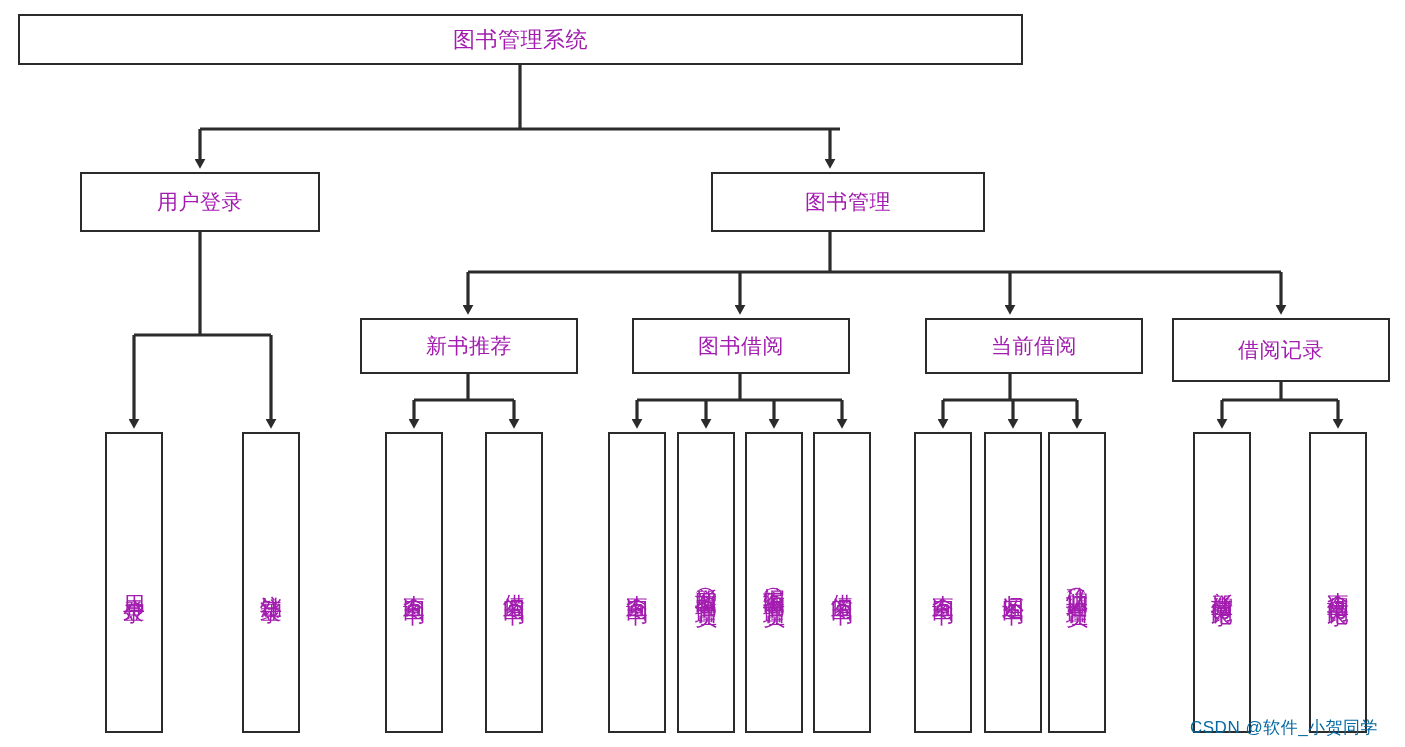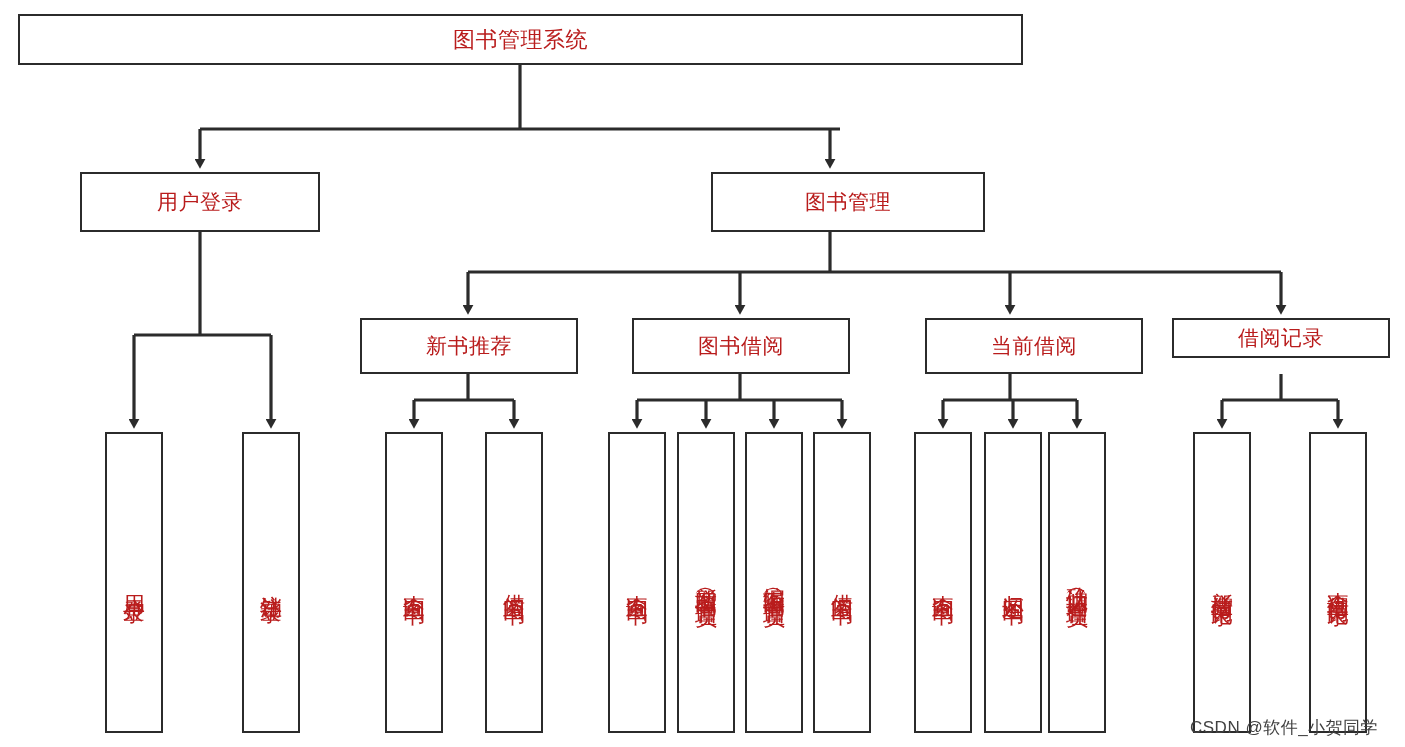--- a/index.html
+++ b/index.html
@@ -32,21 +32,21 @@
     position: absolute;
     box-sizing: border-box;
     border: 2.2px solid #2b2b2b;
     background: #ffffff;
     display: flex;
     align-items: center;
     justify-content: center;
     overflow: hidden;
   }
   .node .label {
-    color: #b91c1c;
+    color: #a21caf;
     line-height: 1.18;
     text-align: right;
     white-space: pre;
   }
   
   .node.horiz .label {
     font-size: 21px;
     letter-spacing: 0.5px;
   }
   .node.root .label {
@@ -62,21 +62,21 @@
     text-orientation: upright;
     font-size: 22px;
     letter-spacing: 3px;
     line-height: 1;
   }
   .watermark {
     position: absolute;
     left: 1190px;
     top: 716px;
     font-size: 17px;
-    color: #404040;
+    color: #0369a1;
     letter-spacing: 0.5px;
     white-space: nowrap;
     font-family: "Liberation Sans", "DejaVu Sans", sans-serif;
   }
 </style>
 </head>
 <body>
 
 <div id="diagram-root">
 
@@ -147,21 +147,21 @@
   </div>
 
   <div class="node horiz" style="left:360px; top:318px; width:218px; height:56px;">
     <span class="label">新书推荐</span>
   </div>
 
   <div class="node horiz" style="left:901px; top:318px; width:218px; height:56px;margin-left:24px;">
     <span class="label">当前借阅</span>
   </div>
 
-  <div class="node horiz" style="left:1172px; top:318px; width:218px; height:40px;">
+  <div class="node horiz" style="left:1172px; top:318px; width:218px; height:64px;">
     <span class="label">借阅记录</span>
   </div>
 
   <div class="node vert" style="left:105px; top:432px; width:58px; height:301px;">
     <span class="label">用户登录</span>
   </div>
 
   <div class="node vert" style="left:242px; top:432px; width:58px; height:301px;">
     <span class="label">注销登录</span>
   </div>

